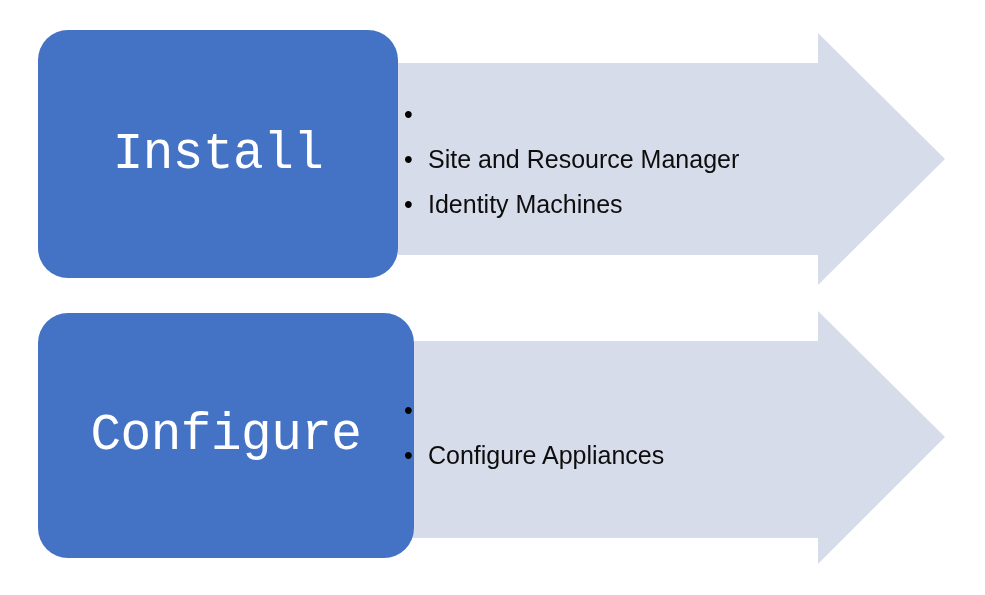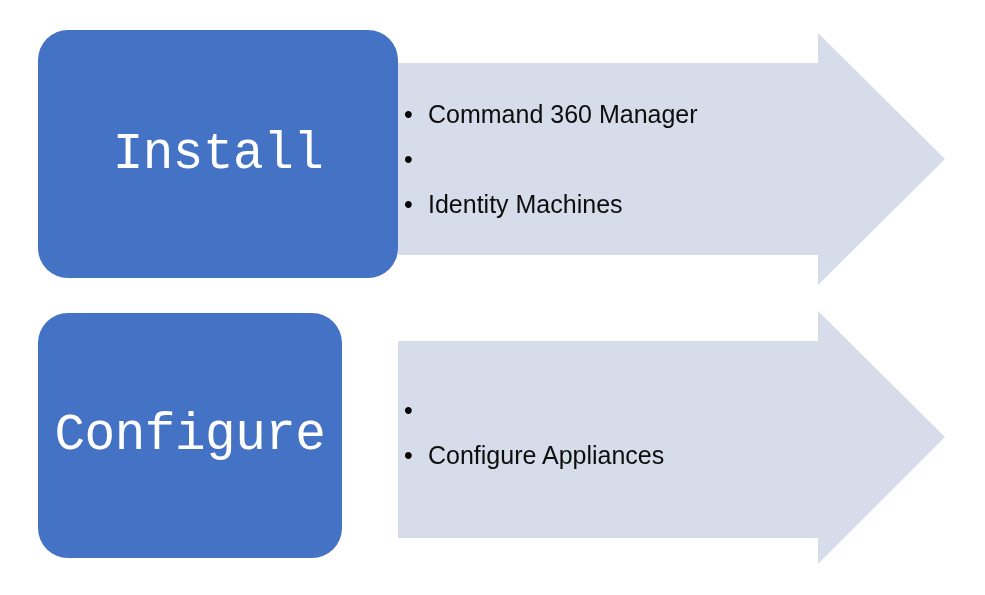--- a/index.html
+++ b/index.html
@@ -44,21 +44,21 @@
     font-family: Liberation Mono, monospace;
     font-size: 51px;
     font-weight: 400;
     line-height: 1;
     letter-spacing: -0.5px;
     white-space: nowrap;
     text-align: center;
   }
 
   #stage-box-1 { left: 38px;  top: 30px;  width: 360px; height: 248px; }
-  #stage-box-2 { left: 38px;  top: 313px; width: 304px; height: 245px; }
+  #stage-box-2 { left: 38px;  top: 313px; width: 376px; height: 245px; }
 
   
   .bullet-list {
     position: absolute;
     margin: 0;
     padding: 0;
     list-style: none;
   }
   #bullets-1 { left: 404px; top: 92px;  width: 440px; }
   #bullets-2 { left: 404px; top: 388px; width: 440px; }
@@ -94,24 +94,24 @@
     <polygon points="398,341 818,341 818,311 945,437 818,564 818,538 398,538" fill="#D6DCE9"></polygon>
   </svg>
 
   <div class="stage-box" id="stage-box-1" style="background:#4472C4;">
     <span class="stage-label" style="color: rgb(255, 255, 255);">Install</span>
   </div>
 
   <ul class="bullet-list" id="bullets-1">
     <li class="bullet-item" style="color: rgb(13, 13, 13);">
       <span class="bullet-dot">•</span>
-      <span class="bullet-text">Command 360 Manager</span>
     </li>
     <li class="bullet-item" style="color: rgb(13, 13, 13);">
       <span class="bullet-dot">•</span>
+      <span class="bullet-text">Site and Resource Manager</span>
     </li>
     <li class="bullet-item" style="color: rgb(13, 13, 13);">
       <span class="bullet-dot">•</span>
       <span class="bullet-text">Identity Machines</span>
     </li>
   </ul>
 
   <div class="stage-box" id="stage-box-2" style="background:#4472C4;">
     <span class="stage-label" style="color: rgb(255, 255, 255);">Configure</span>
   </div>

